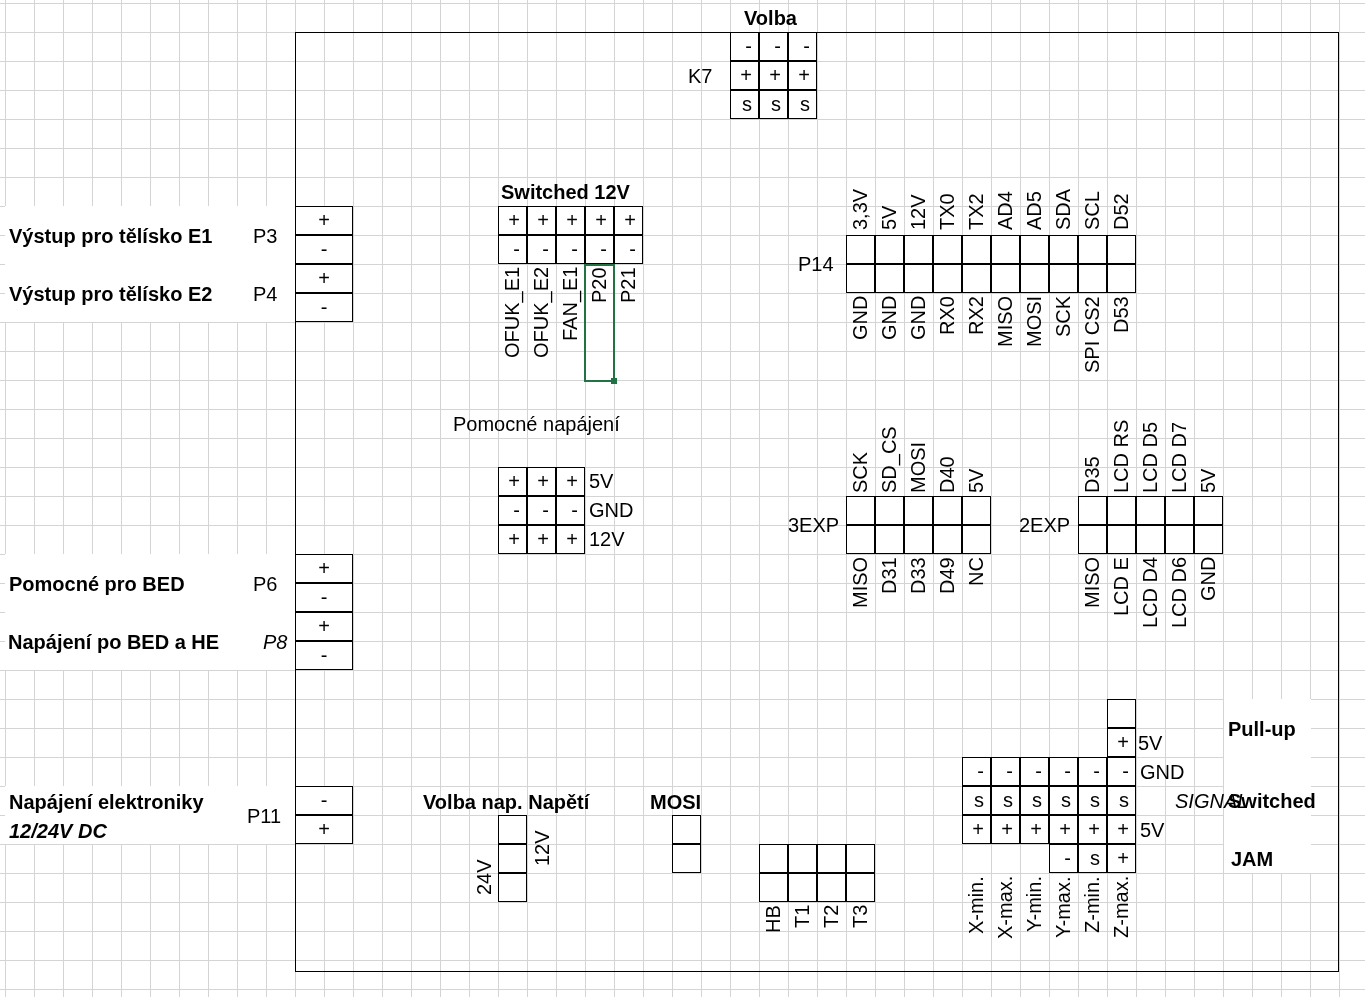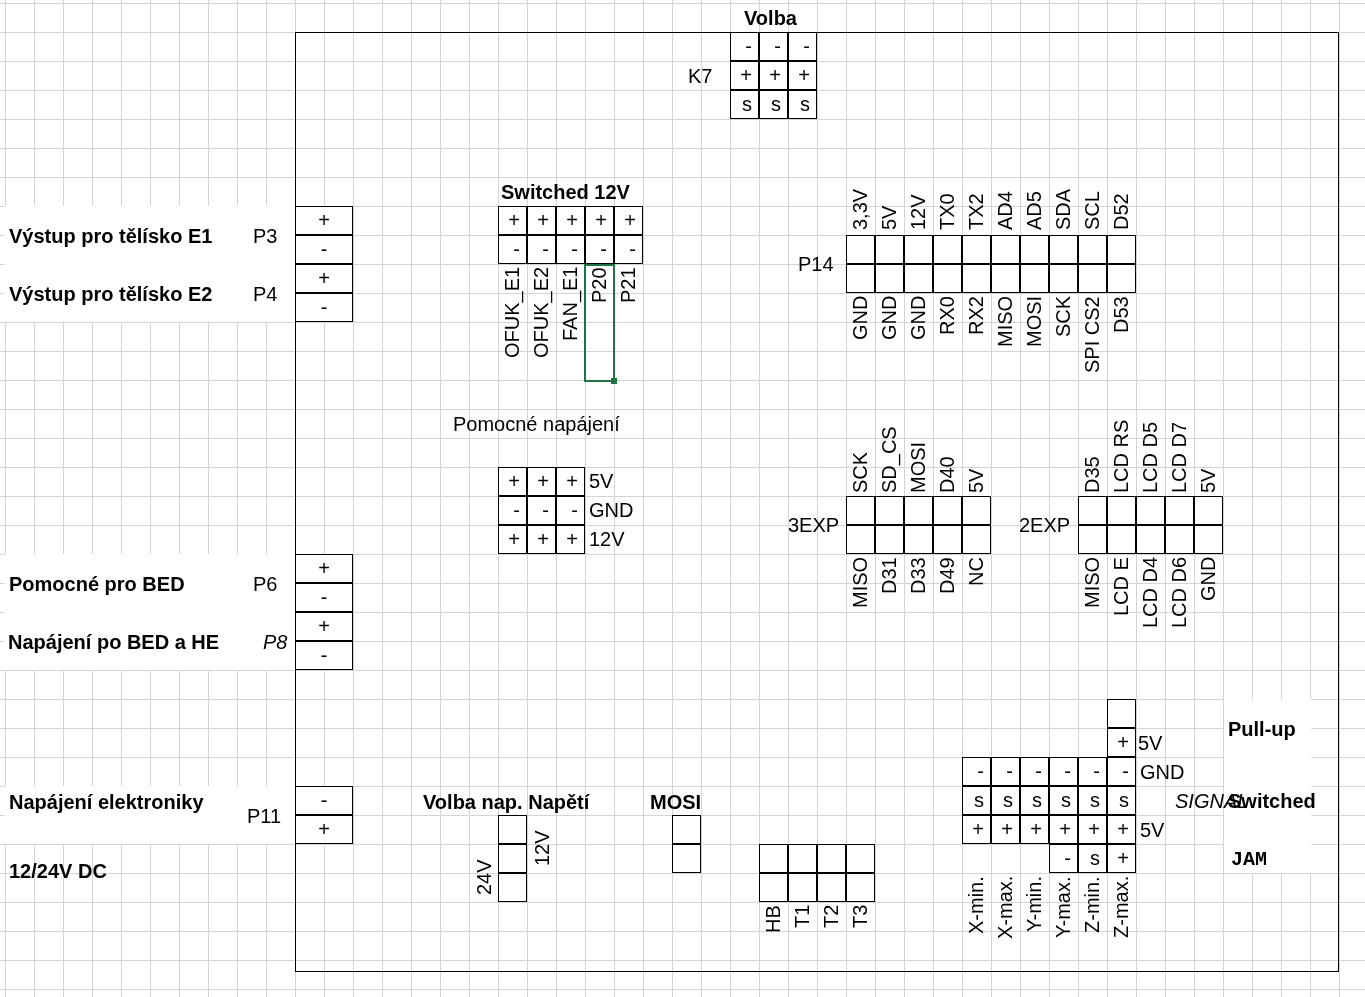--- a/index.html
+++ b/index.html
@@ -62,21 +62,21 @@
     <div class="cell c" style="left: 295px; top: 293px; width: 58px;">-</div>
     <div class="cell c" style="left: 295px; top: 554px; width: 58px;">+</div>
     <div class="cell c" style="left: 295px; top: 583px; width: 58px;">-</div>
     <div class="cell c" style="left: 295px; top: 612px; width: 58px;">+</div>
     <div class="cell c" style="left: 295px; top: 641px; width: 58px;">-</div>
     <div class="cell c" style="left: 295px; top: 786px; width: 58px;">-</div>
     <div class="cell c" style="left: 295px; top: 815px; width: 58px;">+</div>
   </div>
 
 <div class="txt bold" style="left:9px;top:788px;">Napájení elektroniky</div>
-<div class="txt bold" style="left:9px;top:857px;">12/24V DC</div>
+<div class="txt bold" style="left:9px;top:817px;font-style:italic;">12/24V DC</div>
 <div class="txt" style="left:247px;top:802px;">P11</div>
 
 <div class="txt bold" style="left:501px;top:178px;">Switched 12V</div>
 <div id="switched">
     <div class="cell" style="left: 498px; top: 206px;">+</div>
     <div class="cell" style="left: 527px; top: 206px;">+</div>
     <div class="cell" style="left: 556px; top: 206px;">+</div>
     <div class="cell" style="left: 585px; top: 206px;">+</div>
     <div class="cell" style="left: 614px; top: 206px;">+</div>
     <div class="cell" style="left: 498px; top: 235px;">-</div>
@@ -223,21 +223,21 @@
     <div class="cell" style="left: 817px; top: 873px;"></div>
     <div style="position: absolute; font-size: 20px; line-height: 29px; white-space: nowrap; top: 905px; left: 817px; transform-origin: left top; transform: translate(0px, 23px) rotate(-90deg);">T2</div>
     <div class="cell" style="left: 846px; top: 844px;"></div>
     <div class="cell" style="left: 846px; top: 873px;"></div>
     <div style="position: absolute; font-size: 20px; line-height: 29px; white-space: nowrap; top: 905px; left: 846px; transform-origin: left top; transform: translate(0px, 23px) rotate(-90deg);">T3</div>
   </div>
 
 <div class="blk" style="left:1224px;top:699px;width:87px;height:174px;"></div>
 <div class="txt bold" style="left:1228px;top:715px;">Pull-up</div>
 <div class="txt bold" style="left:1228px;top:787px;">Switched</div>
-<div class="txt bold" style="left:1231px;top:845px;font-family:Liberation Mono, monospace;">JAM</div>
+<div class="txt bold" style="left:1231px;top:845px;">JAM</div>
 <div id="endstops">
     <div class="cell" style="left: 1107px; top: 699px;"></div>
     <div class="cell" style="left: 1107px; top: 728px;">+</div>
     <div class="txt" style="left: 1138px; top: 729px;">5V</div>
     <div class="cell" style="left: 962px; top: 757px;">-</div>
     <div class="cell" style="left: 991px; top: 757px;">-</div>
     <div class="cell" style="left: 1020px; top: 757px;">-</div>
     <div class="cell" style="left: 1049px; top: 757px;">-</div>
     <div class="cell" style="left: 1078px; top: 757px;">-</div>
     <div class="cell" style="left: 1107px; top: 757px;">-</div>

